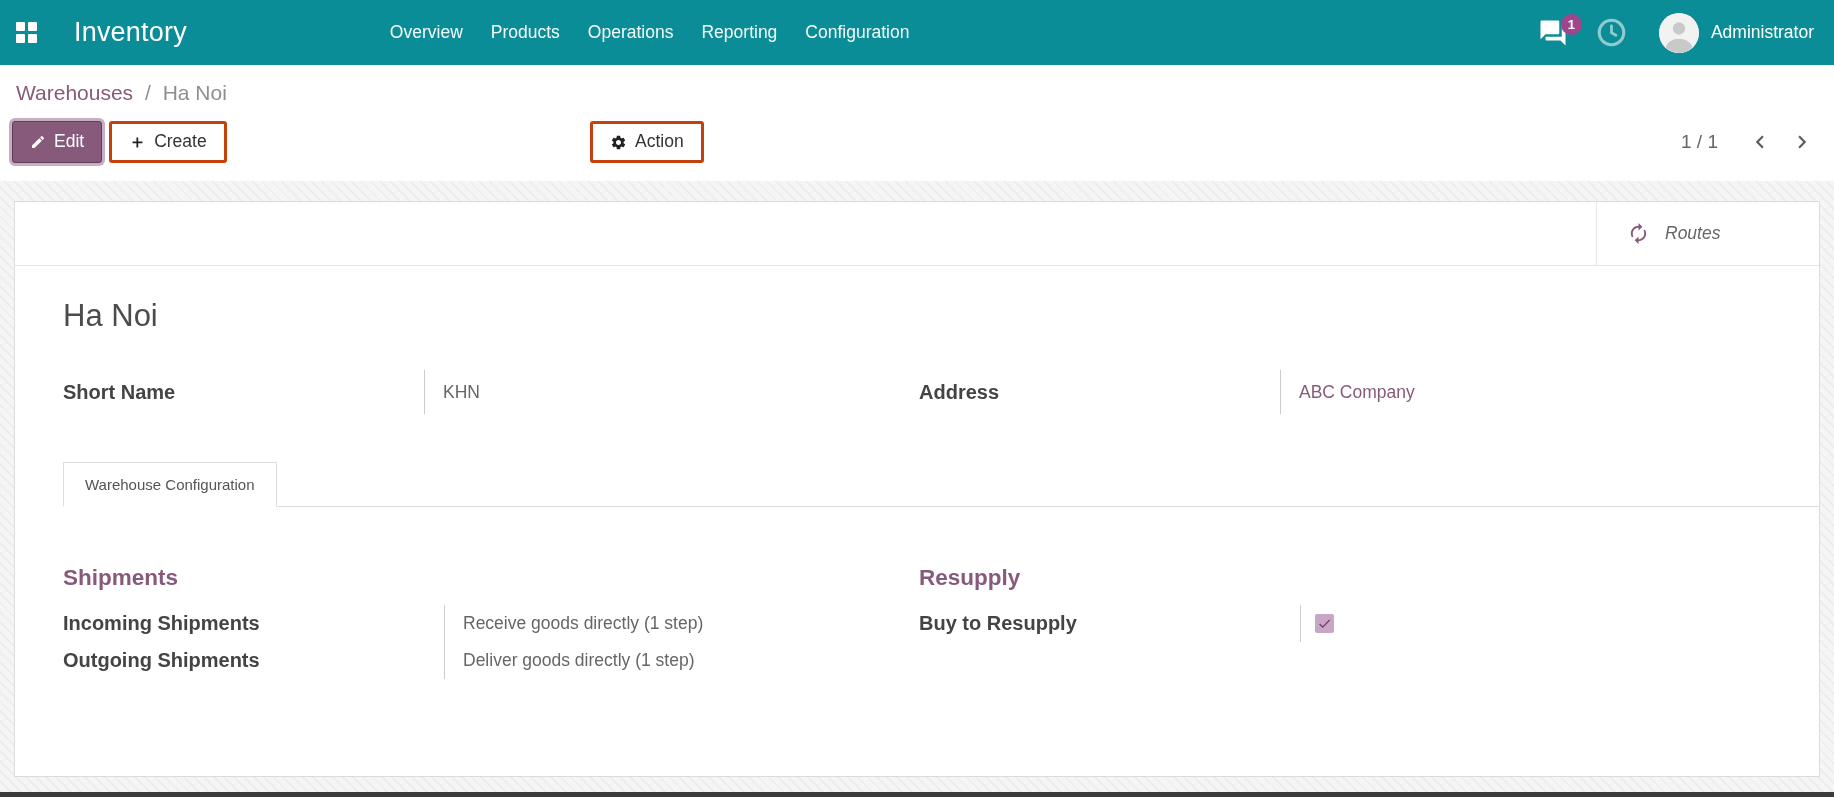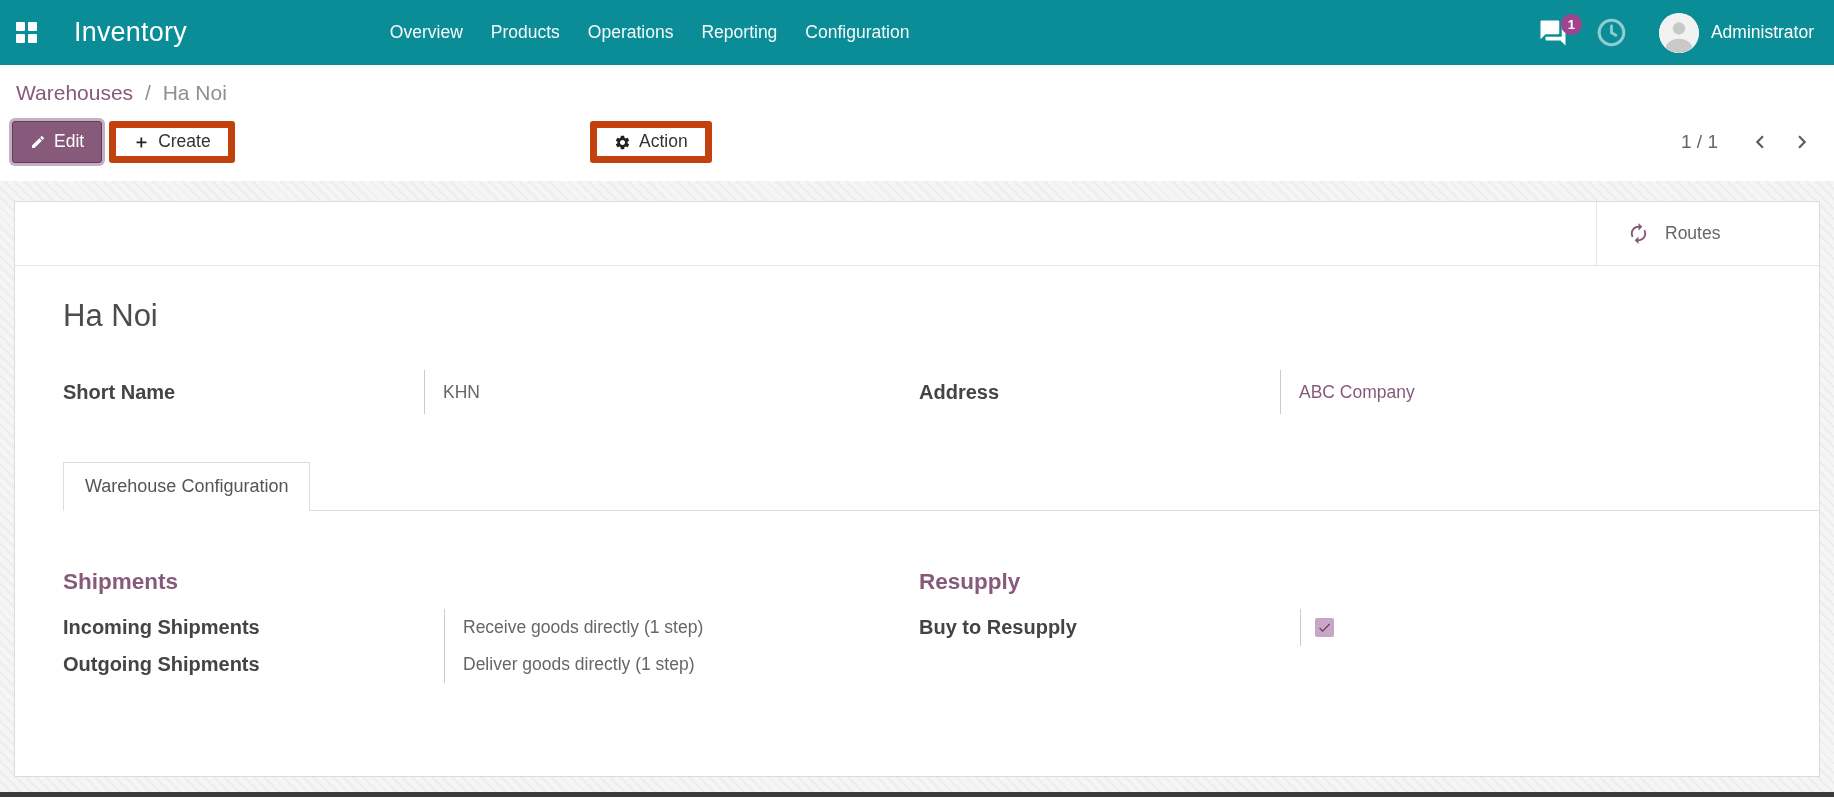--- a/index.html
+++ b/index.html
@@ -65,21 +65,21 @@
   .btn {
     display: inline-flex; align-items: center; gap: 8px;
     height: 42px; padding: 0 17px; font-size: 17.5px; font-family: inherit;
     border-radius: 3px; cursor: pointer; line-height: 1;
   }
   .btn-primary {
     background: var(--color-accent, #875A7B); color: #fff;
     border: 1px solid #5f3e56;
     box-shadow: 0 0 0 3px #c7afc3;
   }
-  .btn-default { background: #fff; color: #333; border: 7px solid #c2410c; }
+  .btn-default { background: #fff; color: #333; border: 3px solid #c2410c; }
   .cp-left { display: flex; gap: 7px; }
   .action-btn { position: absolute; left: 590px; top: 6px; }
   .pager { margin-left: auto; display: flex; align-items: center; gap: 10px; }
   .pager-value { font-size: 19px; color: #666; margin-right: 16px; }
   .pager-btn { background: transparent; border: none; cursor: pointer; padding: 4px; display: flex; }
 
   
   .form-view {
     flex: 1 1 auto;
     background-color: #f5f5f5;
@@ -91,21 +91,21 @@
     display: flex; flex-direction: column;
   }
   .sheet-top {
     height: 64px; flex: 0 0 64px; border-bottom: 1px solid #e6e6e6;
     display: flex; justify-content: flex-end;
   }
   .routes-btn {
     width: 223px; border: none; border-left: 1px solid #e6e6e6;
     background: #fff; cursor: pointer; font-family: inherit;
     display: flex; align-items: center; gap: 15px; padding-left: 30px;
-    font-size: 17.5px; color: #666;
+    font-size: 17.5px; color: #666; font-style: italic;
   }
   .sheet-body { padding: 22px 48px 0 48px; flex: 1; }
   .record-title { font-size: 31px; font-weight: 500; color: #4c4c4c; margin: 10px 0 36px 0; }
 
   .two-col { display: grid; grid-template-columns: 1fr 1fr; column-gap: 4px; }
 
   .field-row { display: flex; min-height: 44px; align-items: stretch; }
   .field-row label {
     flex: 0 0 361px; font-weight: 700; color: #444; font-size: 20px;
     display: flex; align-items: center;
@@ -114,21 +114,21 @@
     flex: 1; border-left: 1px solid #ccc; padding-left: 18px;
     font-size: 17.5px; color: #666; display: flex; align-items: center;
   }
   .field-value .link { color: var(--color-accent, #875A7B); text-decoration: none; cursor: pointer; }
 
   .tab-bar {
     margin-top: 48px; margin-right: -48px;
     border-bottom: 1px solid #ddd; display: flex;
   }
   .tab {
-    padding: 13px 21px; font-size: 18px; color: #555; background: #fff;
+    padding: 13px 21px; font-size: 15px; color: #555; background: #fff;
     border: 1px solid #ddd; border-bottom: 1px solid #fff; margin-bottom: -1px;
     cursor: pointer;
   }
   .tab-content { margin-top: 58px; }
   .section-title {
     font-size: 22.5px; font-weight: 600; color: var(--color-accent, #875A7B);
     margin-bottom: 14px;
   }
   .field-row.small { min-height: 37px; gap: 20px; }
 

